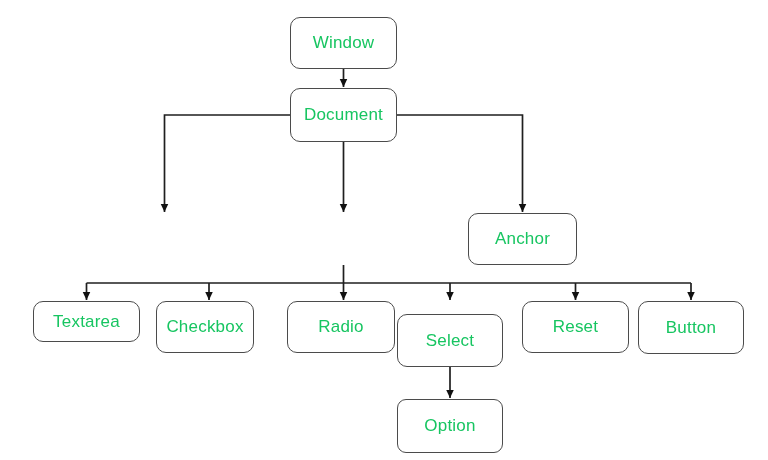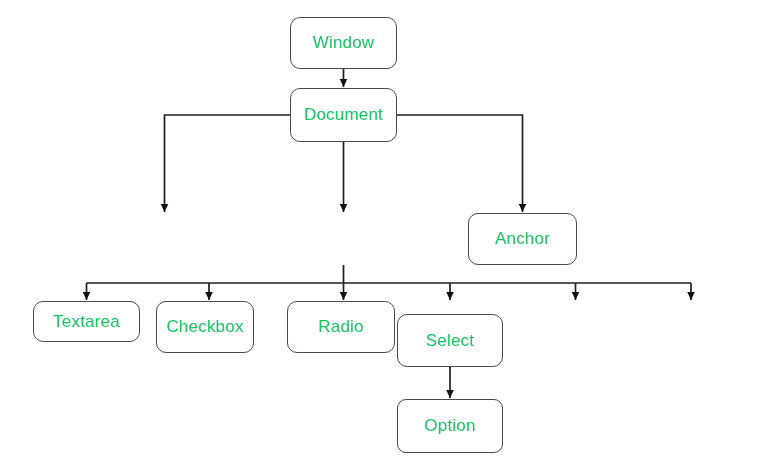--- a/index.html
+++ b/index.html
@@ -87,19 +87,25 @@
   </div>
 
   <div class="node" style="left:276px;top:301px;width:108px;height:52px;margin-left:11px;">
     <span>Radio</span>
   </div>
 
   <div class="node" style="left:397px;top:301px;width:106px;height:53px;margin-top:13px;">
     <span>Select</span>
   </div>
 
+  <div class="node" style="left:522px;top:301px;width:107px;height:52px;">
+    <span>Reset</span>
+  </div>
 
+  <div class="node" style="left:638px;top:301px;width:106px;height:53px;">
+    <span>Button</span>
+  </div>
 
   <div class="node" style="left:397px;top:399px;width:106px;height:54px;border-radius:9px;">
     <span>Option</span>
   </div>
 
 </div>
 
 </body></html>

